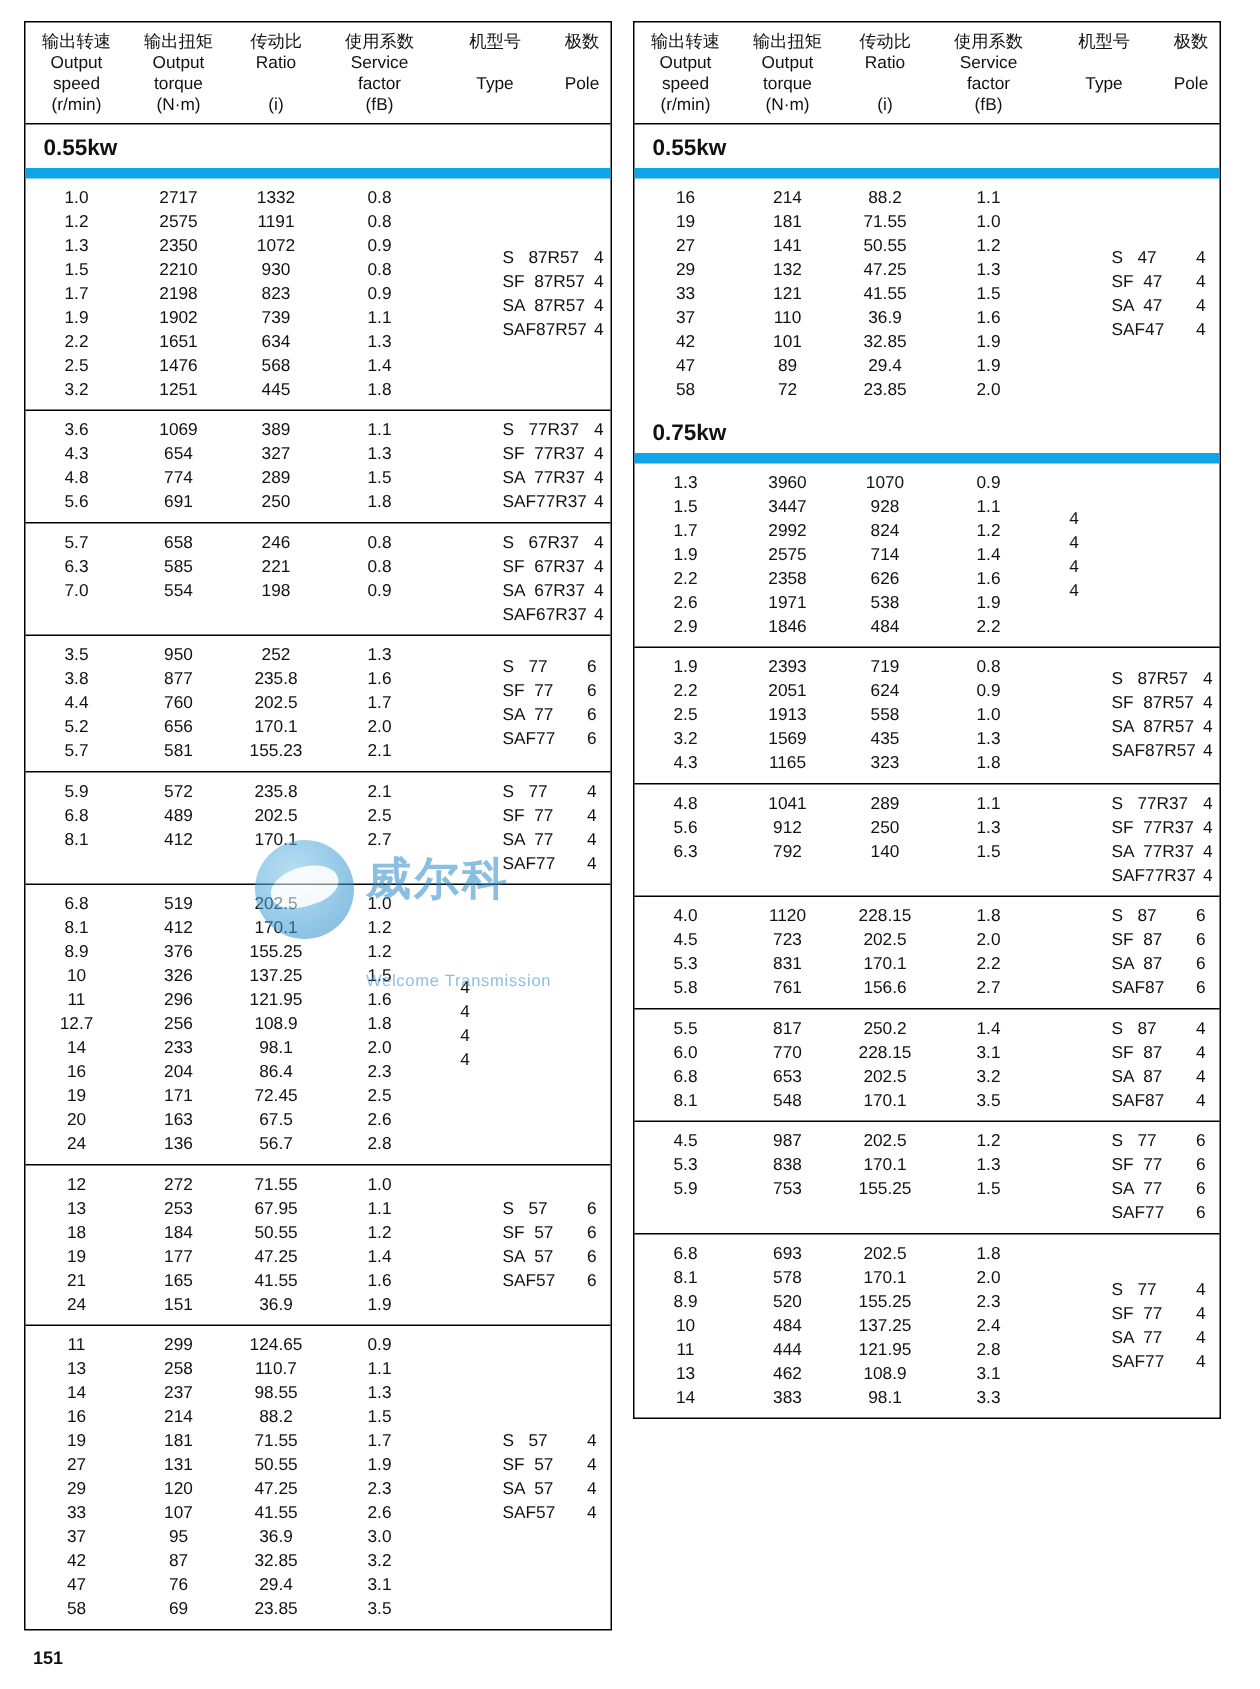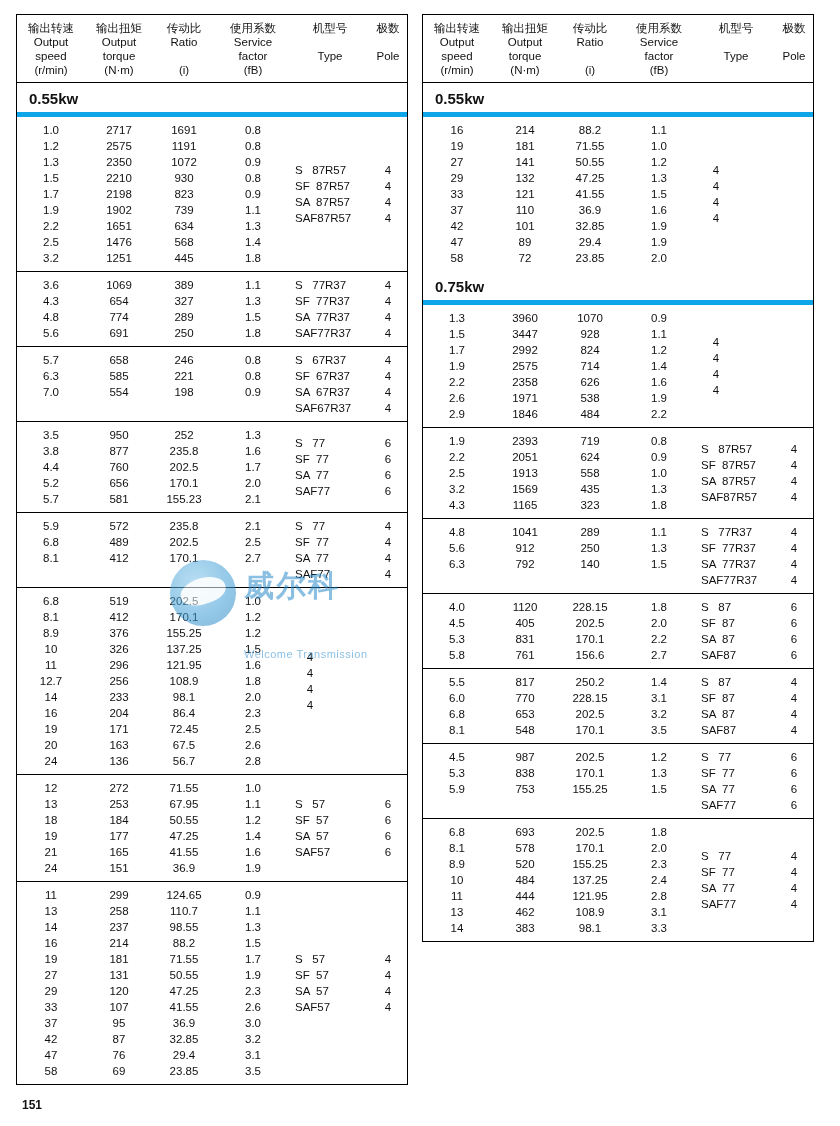--- a/index.html
+++ b/index.html
@@ -46,41 +46,42 @@
   .c-torque{width:68px;}
   .c-ratio{width:62px;}
   .c-sf{width:76px;}
   .c-type{width:78px;}
   .c-pole{width:38px;}
 
   .kwrow{
     font-size:15px;
     font-weight:bold;
     padding:7px 0 5px 12px;
-    border-bottom:5px solid #0ea5e9;
+    border-bottom:7px solid #0ea5e9;
     box-sizing:border-box;
   }
 
   .grp{
     position:relative;
     border-bottom:1px solid #000;
     padding:5px 0 5px 0;
     box-sizing:border-box;
   }
   .grp:last-child{border-bottom:none;}
 
   .grp-inner{display:flex;}
   .numcol{width:274px;}
   .typecol{
     width:78px;
     display:flex;
     flex-direction:column;
     justify-content:center;
     font-size:11.5px;
     line-height:16px;
+    margin-left:40px;
   }
   .polecol{
     width:38px;
     display:flex;
     flex-direction:column;
     justify-content:center;
     font-size:11.5px;
     line-height:16px;
     text-align:center;
   }
@@ -187,21 +188,21 @@
 
       <div class="kwrow">0.55kw</div>
 
       <div id="left-groups">
           <div class="grp">
             <div class="grp-inner">
               <div class="numcol">
                 <div class="row">
                   <div class="v v-speed">1.0</div>
                   <div class="v v-torque">2717</div>
-                  <div class="v v-ratio">1691</div>
+                  <div class="v v-ratio">1332</div>
                   <div class="v v-sf">0.8</div>
                 </div>
                 <div class="row">
                   <div class="v v-speed">1.2</div>
                   <div class="v v-torque">2575</div>
                   <div class="v v-ratio">1191</div>
                   <div class="v v-sf">0.8</div>
                 </div>
                 <div class="row">
                   <div class="v v-speed">1.3</div>
@@ -740,20 +741,26 @@
                   <div class="v v-ratio">29.4</div>
                   <div class="v v-sf">1.9</div>
                 </div>
                 <div class="row">
                   <div class="v v-speed">58</div>
                   <div class="v v-torque">72</div>
                   <div class="v v-ratio">23.85</div>
                   <div class="v v-sf">2.0</div>
                 </div>
               </div>
+              <div class="typecol">
+                <div class="type-line">S   47</div>
+                <div class="type-line">SF  47</div>
+                <div class="type-line">SA  47</div>
+                <div class="type-line">SAF47</div>
+              </div>
               <div class="polecol">
                 <div class="pole-line">4</div>
                 <div class="pole-line">4</div>
                 <div class="pole-line">4</div>
                 <div class="pole-line">4</div>
               </div>
             </div>
           </div>
         </div>
 
@@ -901,21 +908,21 @@
             <div class="grp-inner">
               <div class="numcol">
                 <div class="row">
                   <div class="v v-speed">4.0</div>
                   <div class="v v-torque">1120</div>
                   <div class="v v-ratio">228.15</div>
                   <div class="v v-sf">1.8</div>
                 </div>
                 <div class="row">
                   <div class="v v-speed">4.5</div>
-                  <div class="v v-torque">405</div>
+                  <div class="v v-torque">723</div>
                   <div class="v v-ratio">202.5</div>
                   <div class="v v-sf">2.0</div>
                 </div>
                 <div class="row">
                   <div class="v v-speed">5.3</div>
                   <div class="v v-torque">831</div>
                   <div class="v v-ratio">170.1</div>
                   <div class="v v-sf">2.2</div>
                 </div>
                 <div class="row">

